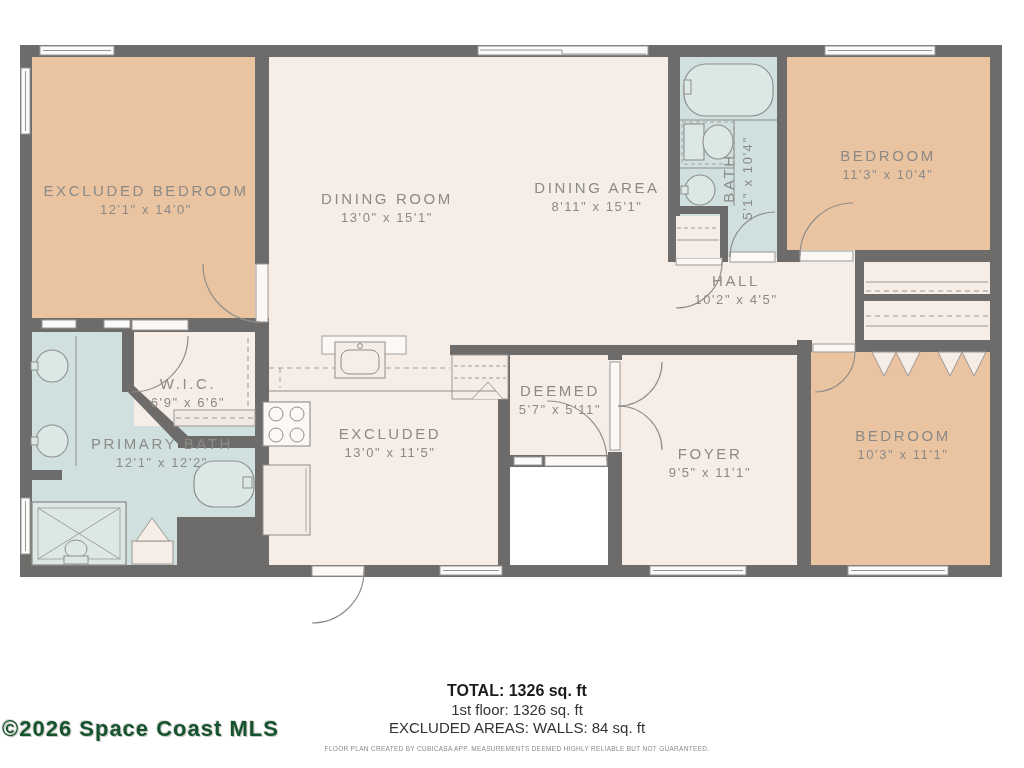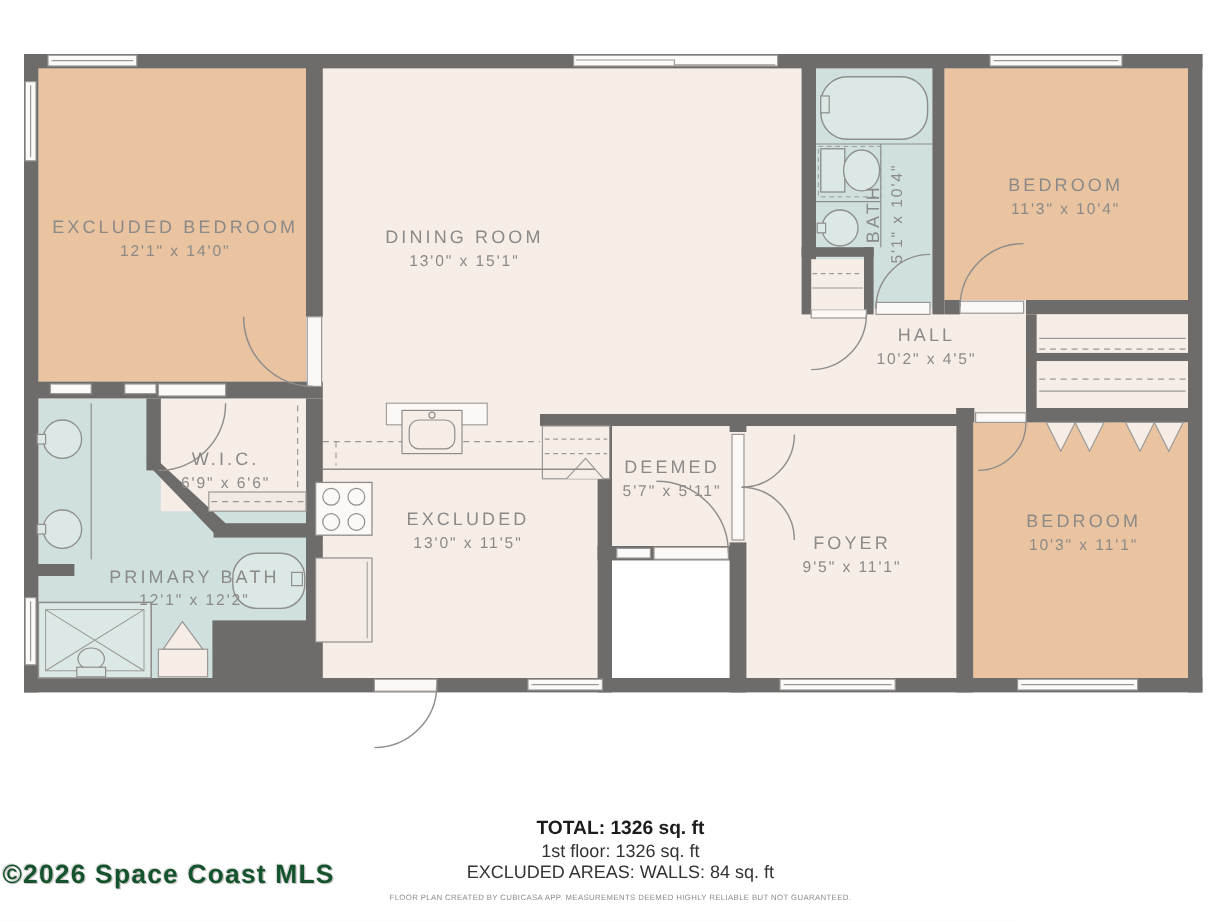--- a/index.html
+++ b/index.html
@@ -198,37 +198,41 @@
 </svg>
 
   <div class="room-label" style="left:146px;top:199px">
     <div class="room-name">EXCLUDED BEDROOM</div>
     <div class="room-dims">12'1" x 14'0"</div>
   </div>
   <div class="room-label" style="left:387px;top:207px">
     <div class="room-name">DINING ROOM</div>
     <div class="room-dims">13'0" x 15'1"</div>
   </div>
+  <div class="room-label" style="left:597px;top:196px">
+    <div class="room-name">DINING AREA</div>
+    <div class="room-dims">8'11" x 15'1"</div>
+  </div>
   <div class="room-label vertical" style="left:737px;top:178px">
     <div class="room-name">BATH</div>
     <div class="room-dims">5'1" x 10'4"</div>
   </div>
   <div class="room-label" style="left:888px;top:164px">
     <div class="room-name">BEDROOM</div>
     <div class="room-dims">11'3" x 10'4"</div>
   </div>
-  <div class="room-label" style="left:772px;top:289px">
+  <div class="room-label" style="left:736px;top:289px">
     <div class="room-name">HALL</div>
     <div class="room-dims">10'2" x 4'5"</div>
   </div>
   <div class="room-label" style="left:188px;top:392px">
     <div class="room-name">W.I.C.</div>
     <div class="room-dims">6'9" x 6'6"</div>
   </div>
-  <div class="room-label" style="left:162px;top:490px">
+  <div class="room-label" style="left:162px;top:452px">
     <div class="room-name">PRIMARY BATH</div>
     <div class="room-dims">12'1" x 12'2"</div>
   </div>
   <div class="room-label" style="left:390px;top:442px">
     <div class="room-name">EXCLUDED</div>
     <div class="room-dims">13'0" x 11'5"</div>
   </div>
   <div class="room-label" style="left:560px;top:399px">
     <div class="room-name">DEEMED</div>
     <div class="room-dims">5'7" x 5'11"</div>

